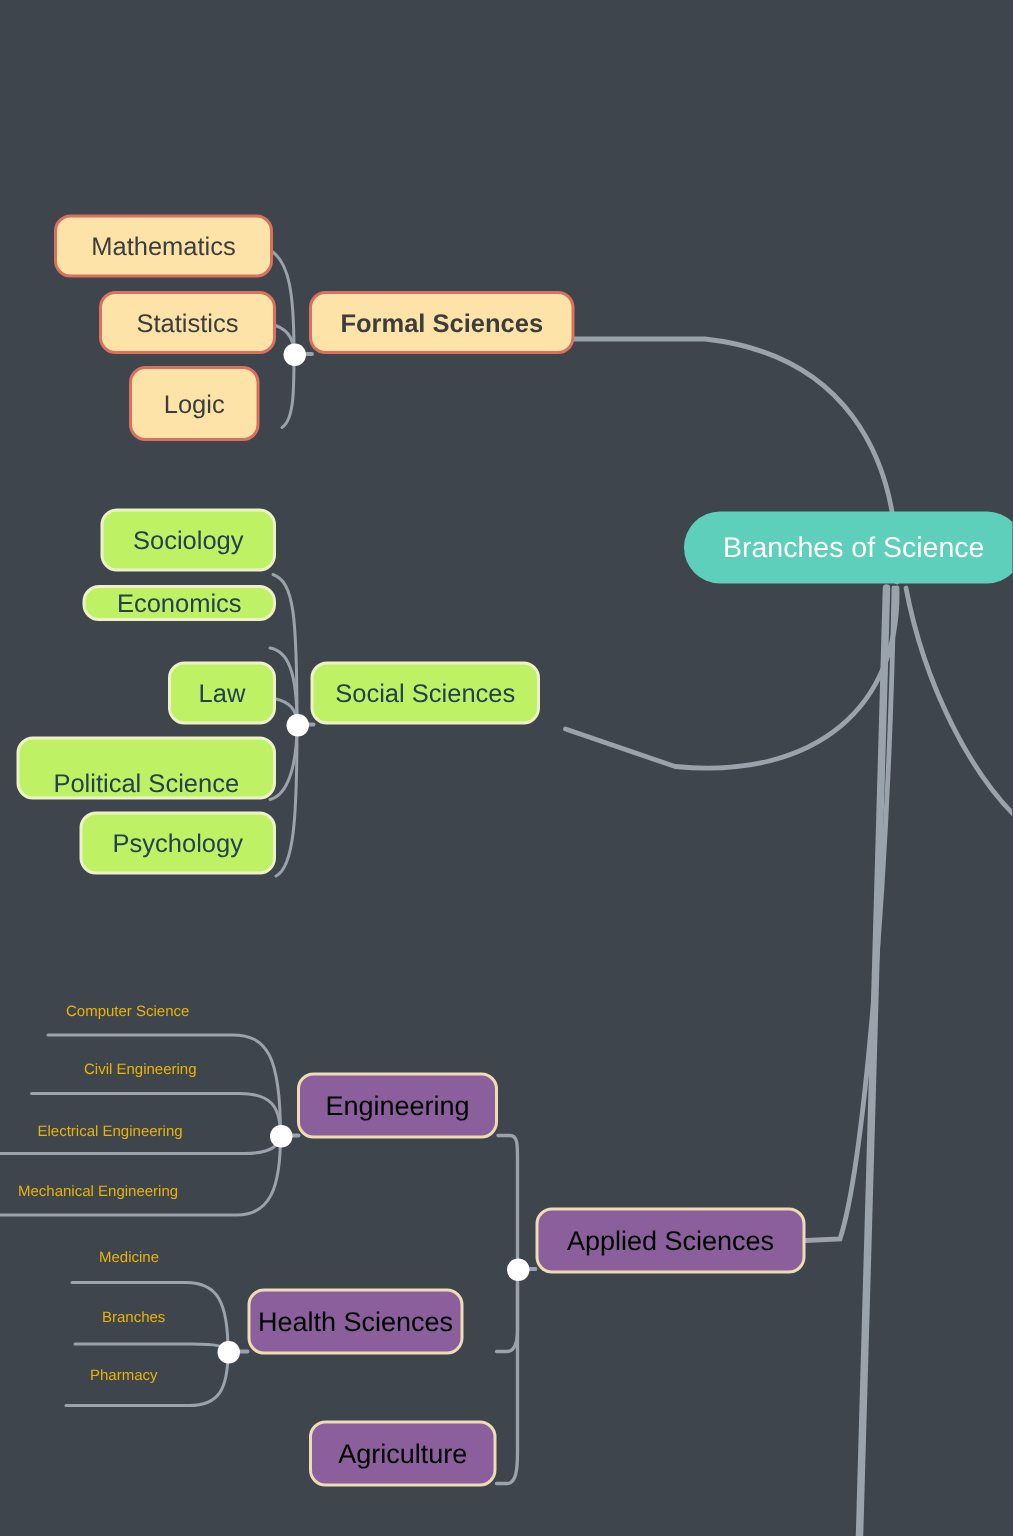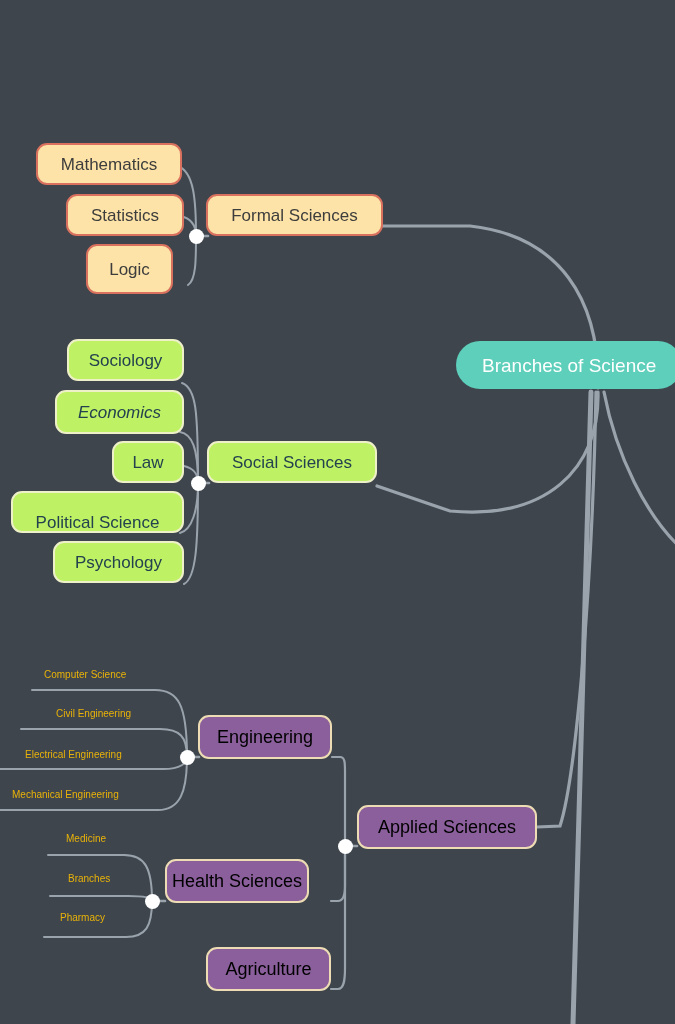--- a/index.html
+++ b/index.html
@@ -140,45 +140,45 @@
 
       <path d="M 346,846 L 357,846" stroke-width="2.6"></path>
 
     </g>
   </svg>
 
   <div class="node n-root" style="left:456px; top:341px; height:48px;">
     <span>Branches of Science</span>
   </div>
 
-  <div class="node n-yellow" style="left:206px; top:194px; height:42px; width:177px;">
+  <div class="node n-yellow" style="left:206px; top:194px; height:42px; width:177px;font-weight:bold;">
     <span>Formal Sciences</span>
   </div>
 
   <div class="node n-yellow" style="left:66px; top:194px; height:42px; width:118px;">
     <span>Statistics</span>
   </div>
 
   <div class="node n-yellow" style="left:36px; top:143px; height:42px; width:146px;">
     <span>Mathematics</span>
   </div>
 
   <div class="node n-yellow" style="left:86px; top:244px; height:50px; width:87px;text-align:center;">
     <span>Logic</span>
   </div>
 
-  <div class="node n-blue" style="left:207px; top:441px; height:42px; width:170px;">
+  <div class="node n-blue" style="left:207px; top:441px; height:42px; width:153px;">
     <span>Social Sciences</span>
   </div>
 
   <div class="node n-blue" style="left:67px; top:339px; height:42px; width:117px;">
     <span>Sociology</span>
   </div>
 
-  <div class="node n-blue" style="left:55px; top:390px; height:44px; width:129px;font-style:italic;">
+  <div class="node n-blue" style="left:55px; top:390px; height:24px; width:129px;">
     <span>Economics</span>
   </div>
 
   <div class="node n-blue" style="left:112px; top:441px; height:42px; width:72px;">
     <span>Law</span>
   </div>
 
   <div class="node n-blue" style="left:11px; top:491px; height:42px; width:173px;align-items:flex-end;">
     <span>Political Science</span>
   </div>

